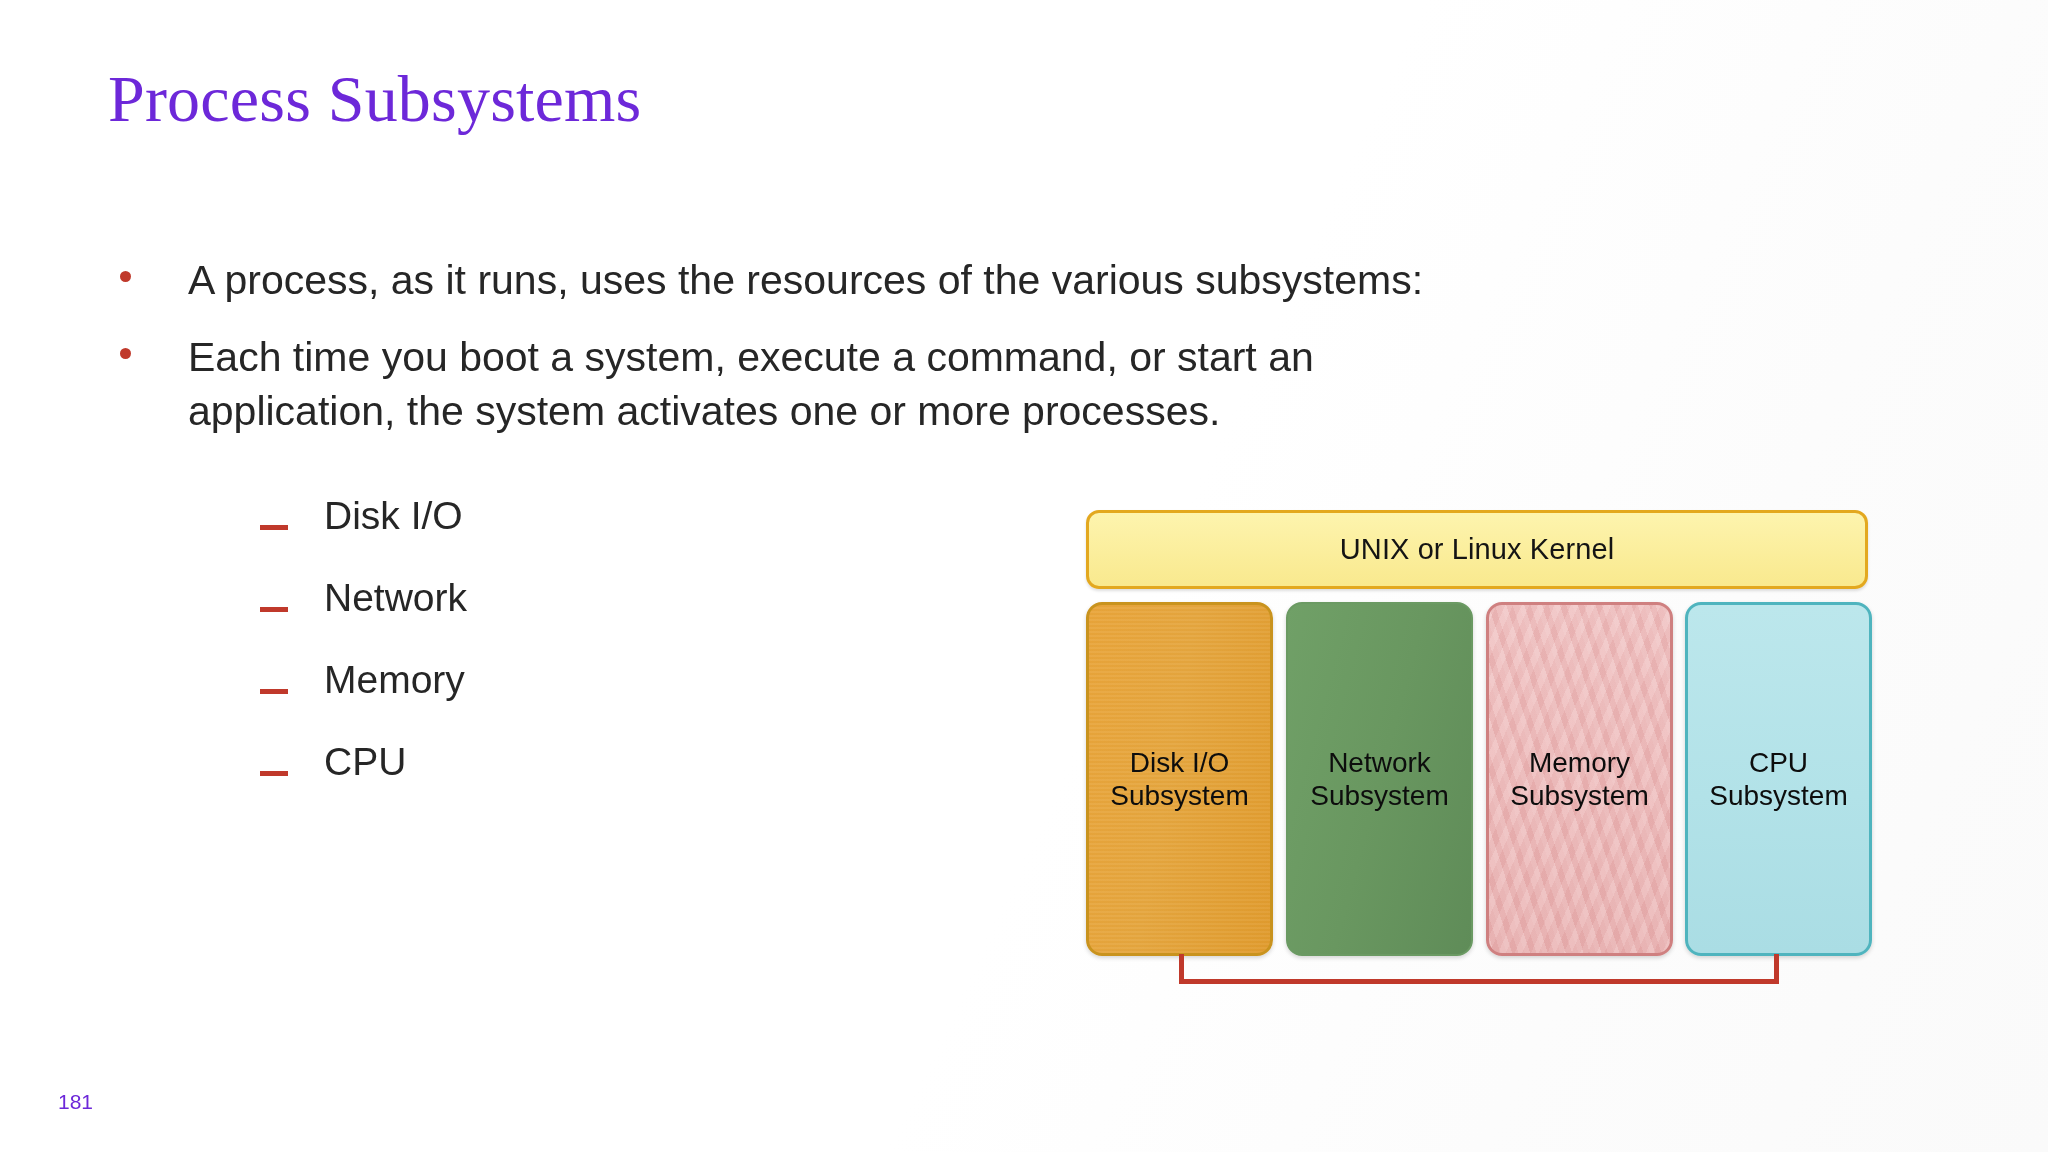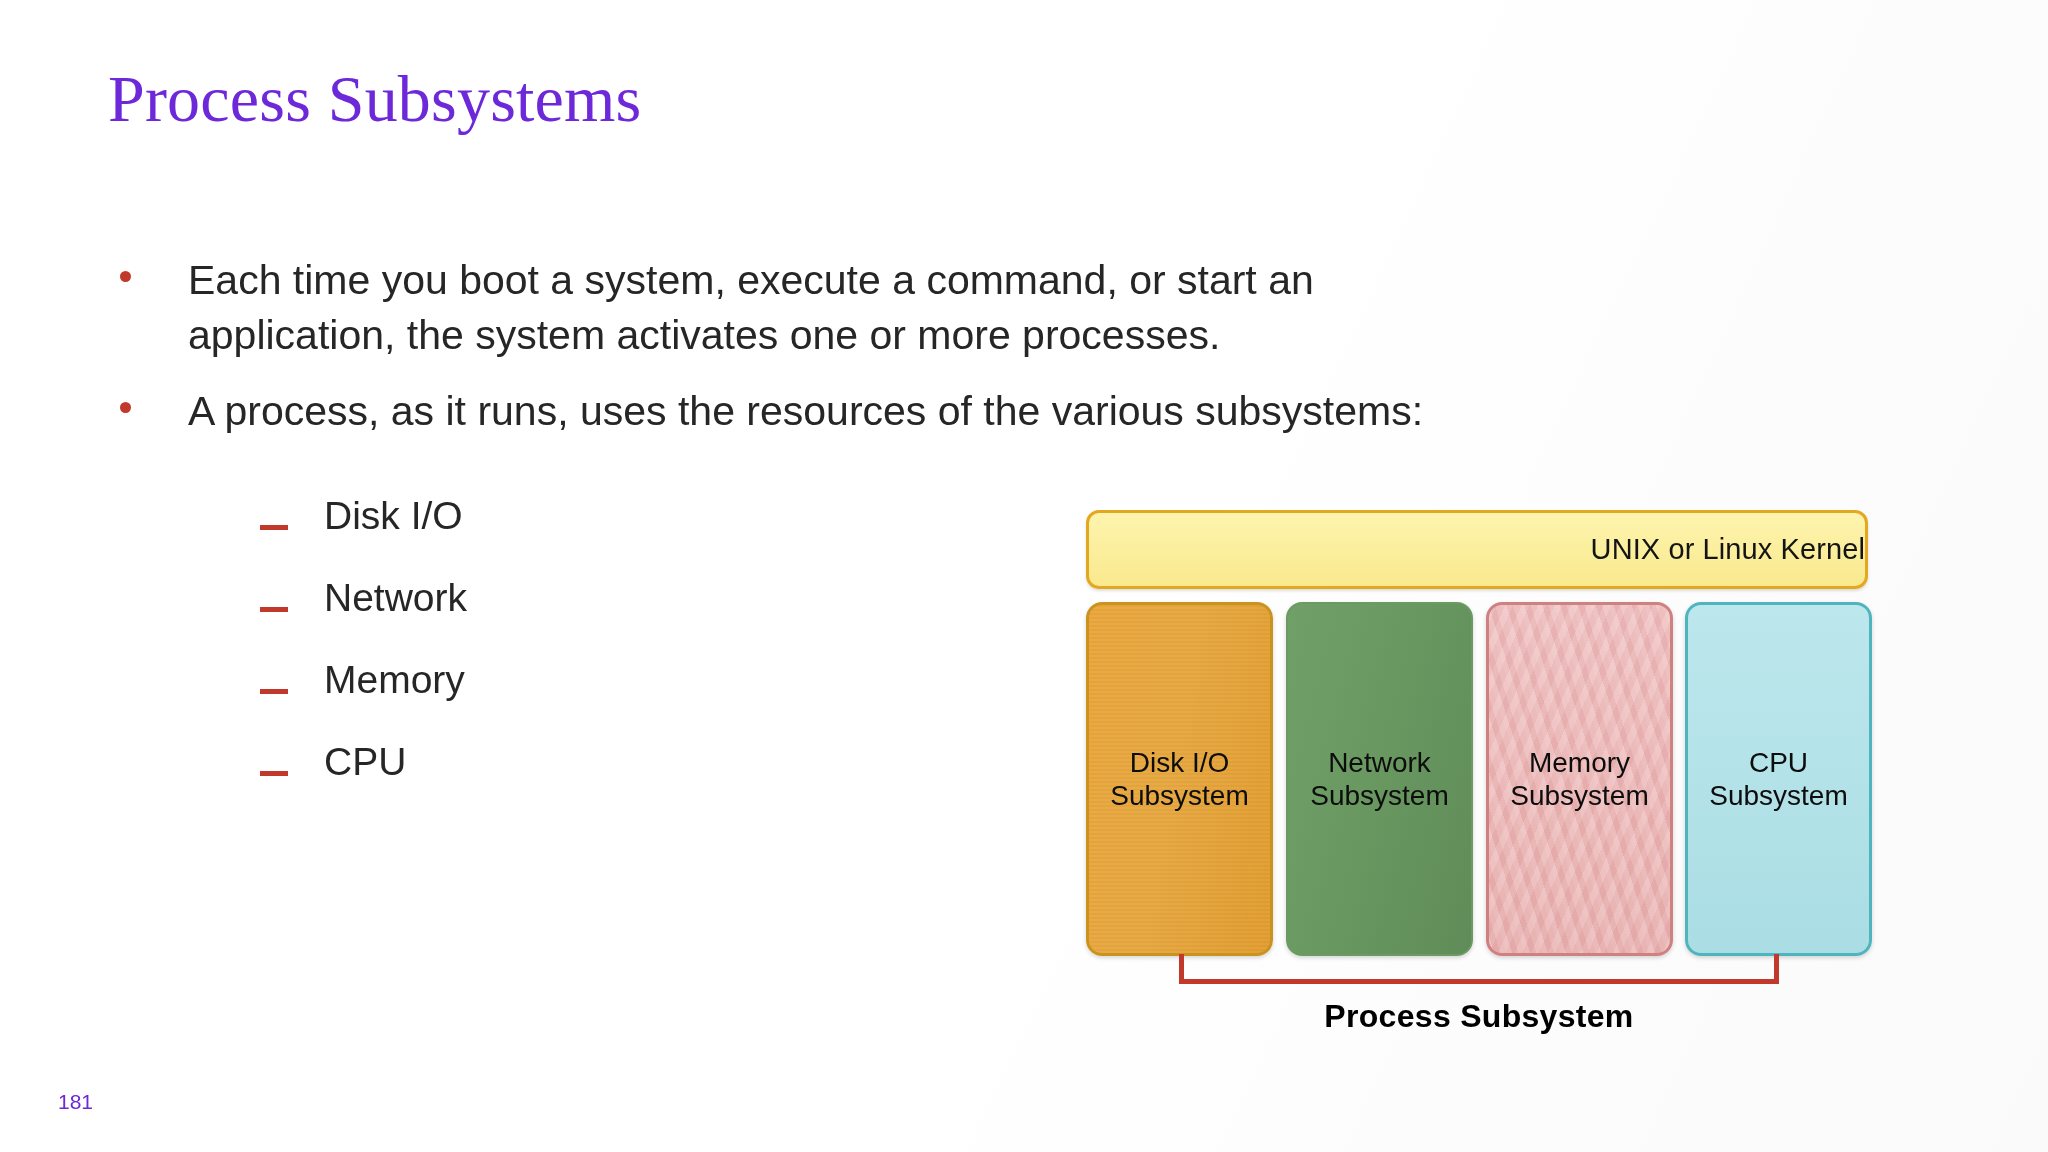--- a/index.html
+++ b/index.html
@@ -112,21 +112,21 @@
     left: 0;
     top: 0;
     width: 782px;
     height: 79px;
     box-sizing: border-box;
     background: linear-gradient(180deg, #FDF4AE 0%, #FBEE9C 55%, #F9E98E 100%);
     border: 3px solid #E3A81F;
     border-radius: 13px;
     display: flex;
     align-items: center;
-    justify-content: flex-end;
+    justify-content: center;
     box-shadow: 0 2px 3px rgba(0,0,0,0.13);
   }
   .kernel-label {
     font-size: 29px;
     color: #141414;
     letter-spacing: 0.1px;
   }
 
   .boxes-row {
     position: absolute;
@@ -220,26 +220,26 @@
 <body>
 
 <div class="slide">
 
   <div class="slide-title">Process Subsystems</div>
 
   <div class="body-block">
 
     <div class="bullet-row">
       <span class="bullet-mark"></span>
-      <span class="bullet-text">Each time you boot a system, execute a command, or start an application, the system activates one or more processes.</span>
+      <span class="bullet-text">A process, as it runs, uses the resources of the various subsystems:</span>
     </div>
 
     <div class="bullet-row">
       <span class="bullet-mark"></span>
-      <span class="bullet-text">A process, as it runs, uses the resources of the various subsystems:</span>
+      <span class="bullet-text">Each time you boot a system, execute a command, or start an application, the system activates one or more processes.</span>
     </div>
 
   </div>
 
   <div class="sub-list">
 
     <div class="sub-row">
       <span class="sub-mark"></span>
       <span class="sub-text">Disk I/O</span>
     </div>
@@ -294,19 +294,18 @@
         <span class="box-label">
           <span>CPU</span><br>
           <span>Subsystem</span>
         </span>
       </div>
 
     </div>
 
     <div class="bracket"></div>
 
-    <div class="process-label">Process Subsystem</div>
 
   </div>
 
   <div class="page-number">181</div>
 
 </div>
 
 </body></html>

